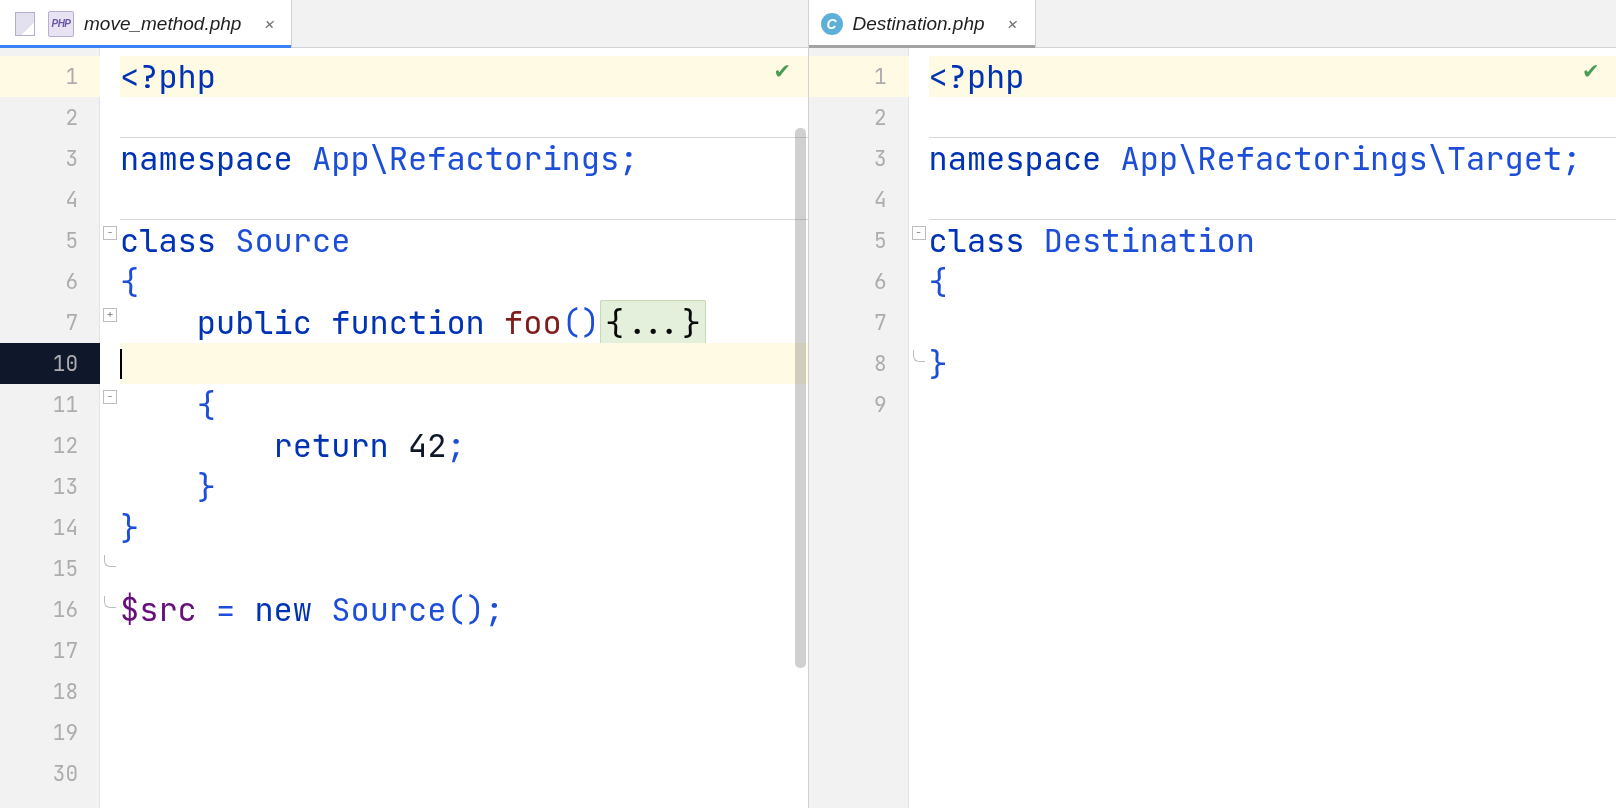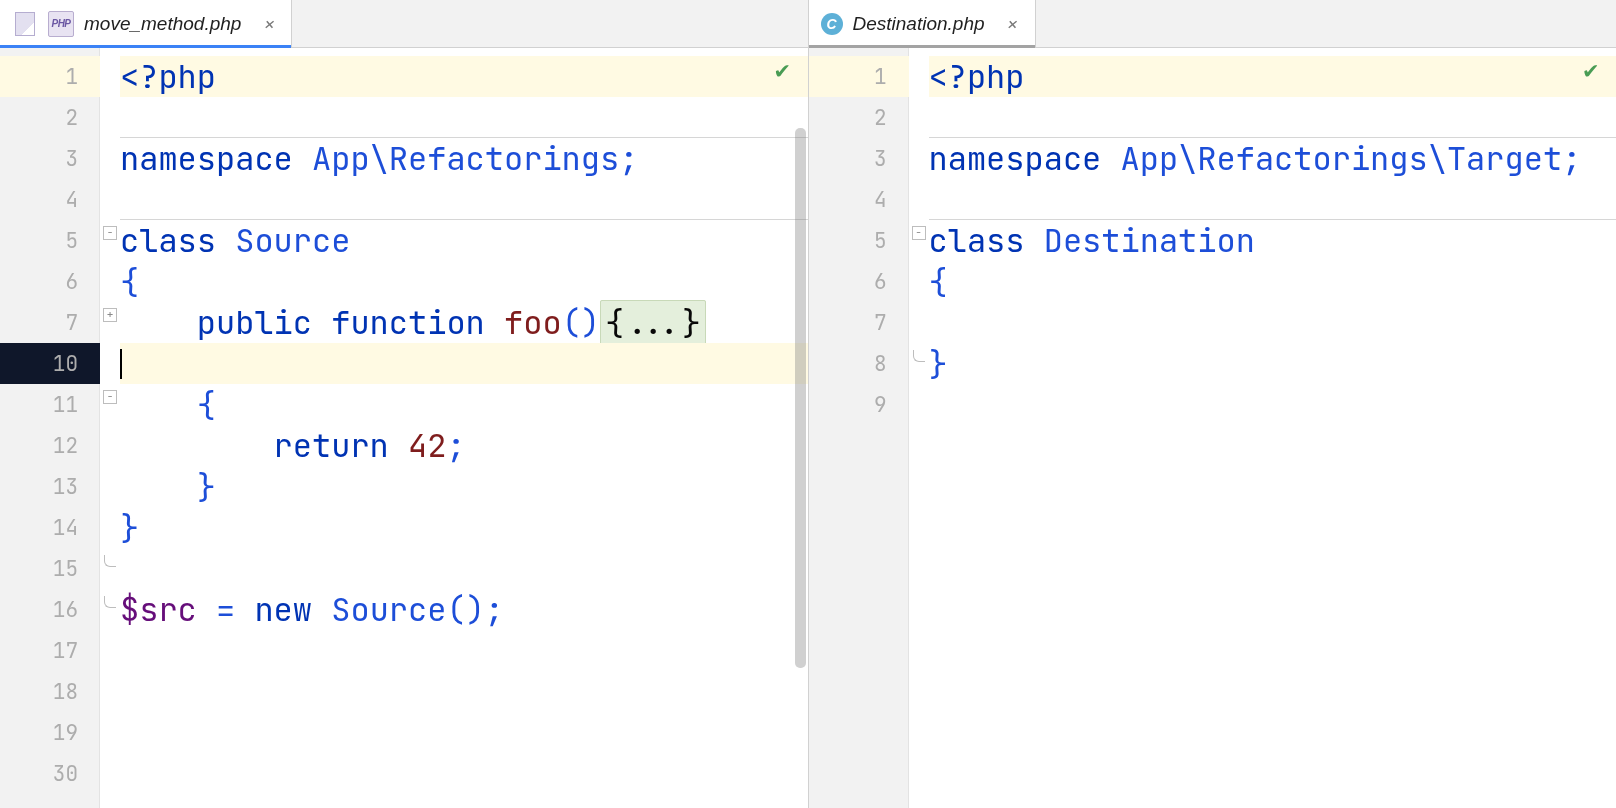--- a/index.html
+++ b/index.html
@@ -25,21 +25,21 @@
   .fold-gutter { width:20px; background:#ffffff; position:relative;}
   .code { flex:1; padding-top:8px; position:relative; background:#ffffff;}
   .ln { height:41px; line-height:41px; font-size:21px; color:#adadad; text-align:right; padding-right:22px; width:100px;}
   .fold { width:20px; height:41px; display:flex; align-items:center; justify-content:center; color:#adadad; font-size:14px;}
   .code-line { height:41px; line-height:41px; font-size:32px; white-space:pre; position:relative;}
 
   
   .kw { color:#0033B3; }
   .fn { color:#7f1d1d; }
   .var { color:#660E7A; }
-  .num { color:#7f1d1d; }
+  .num { color:#0f172a; }
   .plain { color:#1d4ed8; }
   .fold-dots { background:#e4efdc; border:1px solid #c8d9b8; padding:0 4px; border-radius:2px; color:#080808;}
   .cursor { display:inline-block; width:2px; height:30px; background:#000; vertical-align:middle; margin-top:-4px;}
 
   
   .hline { border-bottom:1px solid #d6d6d6; }
 
   
   .check { position:absolute; top:6px; right:18px; color:#499c54; font-size:24px; font-weight:bold; z-index:5;}
 

